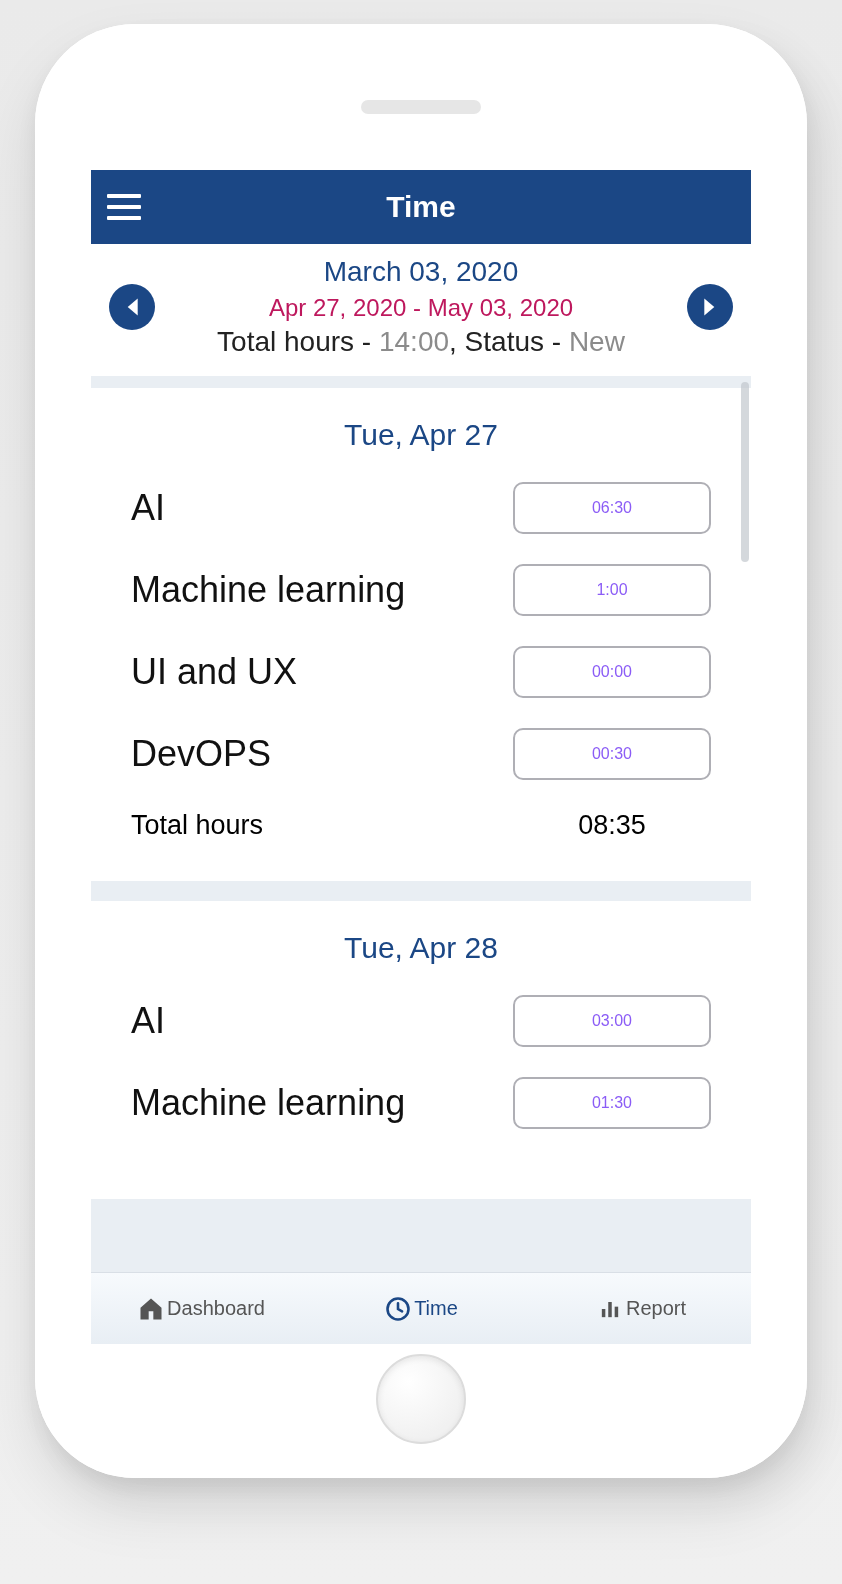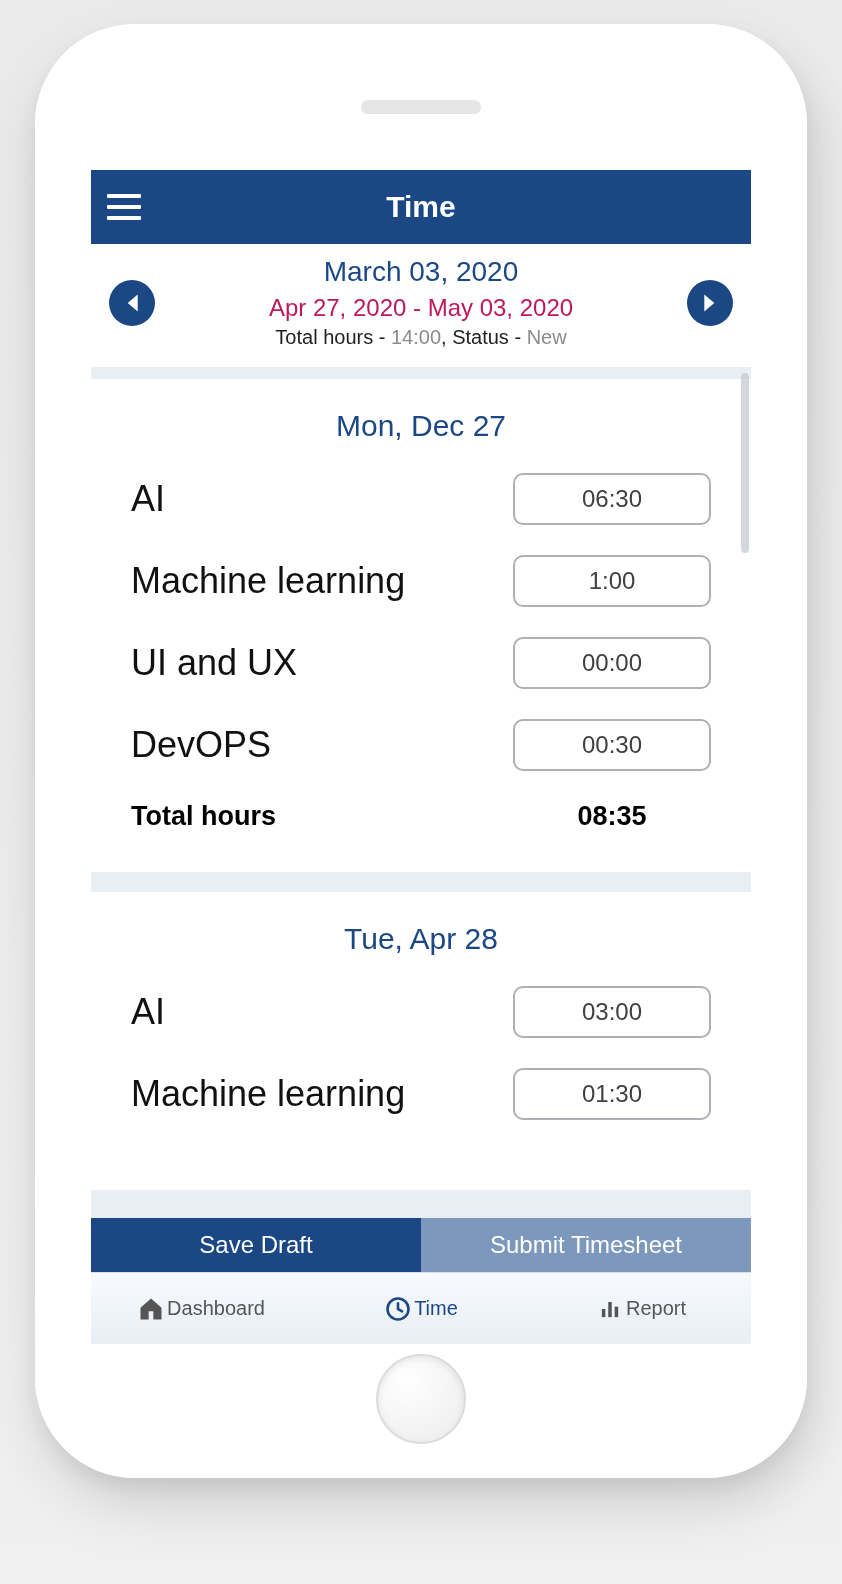--- a/index.html
+++ b/index.html
@@ -116,21 +116,21 @@
     display: flex;
     align-items: center;
     justify-content: center;
     cursor: pointer;
   }
   .nav-btn svg { width: 16px; height: 20px; }
   .date-nav-center { text-align: center; flex: 1; }
   .date-main { color: #1b4785; font-size: 28px; font-weight: 400; }
   .date-range { color: #be185d; font-size: 24px; margin-top: 6px; }
   .date-status {
-    font-size: 20px; color: #222; margin-top: 4px;
+    font-size: 28px; color: #222; margin-top: 4px;
   }
   .date-status .muted { color: #8b8b8b; }
   .content {
     flex: 1;
     overflow-y: hidden;
     position: relative;
   }
   .scroller {
     position: absolute; inset: 0;
     overflow: hidden;
@@ -156,33 +156,32 @@
     margin-bottom: 30px;
   }
   .entry-label { font-size: 36px; color: #111; }
   .entry-input {
     width: 198px;
     height: 52px;
     border: 2px solid #afafb5;
     border-radius: 10px;
     background: #fff;
     text-align: center;
-    font-size: 24px;
-    color: #404040;
+    font-size: 16px;
+    color: #8b5cf6;
     display: flex;
     align-items: center;
     justify-content: center;
     cursor: text;
   }
   .total-row {
     display: flex;
     align-items: center;
     justify-content: space-between;
     margin-top: 10px;
-    font-weight: bold;
   }
   .total-label { font-size: 27px; }
   .total-value {
     width: 198px;
     text-align: center;
     font-size: 27px;
   }
   .scrollbar-ind {
     position: absolute;
     right: 2px;
@@ -264,21 +263,21 @@
             <path d="M1 1 L8 7 L1 13 Z" fill="#fff"></path>
           </svg>
         </div>
       </div>
 
       <div class="content">
         <div class="scroller">
           <div class="cards">
 
             <div class="day-card">
-              <div class="day-header">Mon, Dec 27</div>
+              <div class="day-header">Tue, Apr 27</div>
               <div class="entry-row">
                 <div class="entry-label">AI</div>
                 <div class="entry-input">06:30</div>
               </div>
               <div class="entry-row">
                 <div class="entry-label">Machine learning</div>
                 <div class="entry-input">1:00</div>
               </div>
               <div class="entry-row">
                 <div class="entry-label">UI and UX</div>
@@ -304,24 +303,20 @@
                 <div class="entry-label">Machine learning</div>
                 <div class="entry-input">01:30</div>
               </div>
             </div>
 
           </div>
         </div>
         <div class="scrollbar-ind"></div>
       </div>
 
-      <div class="action-bar">
-        <div class="action-btn action-primary">Save Draft</div>
-        <div class="action-btn action-secondary">Submit Timesheet</div>
-      </div>
 
       <div class="tabbar">
         <div class="tab">
           <svg viewBox="0 0 24 24">
               <path fill="#555" d="M3 11 L12 3 L21 11 V21 H14 V14 H10 V21 H3 Z"></path>
             </svg>
           <span>Dashboard</span>
         </div>
         <div class="tab active">
           <svg viewBox="0 0 24 24">

